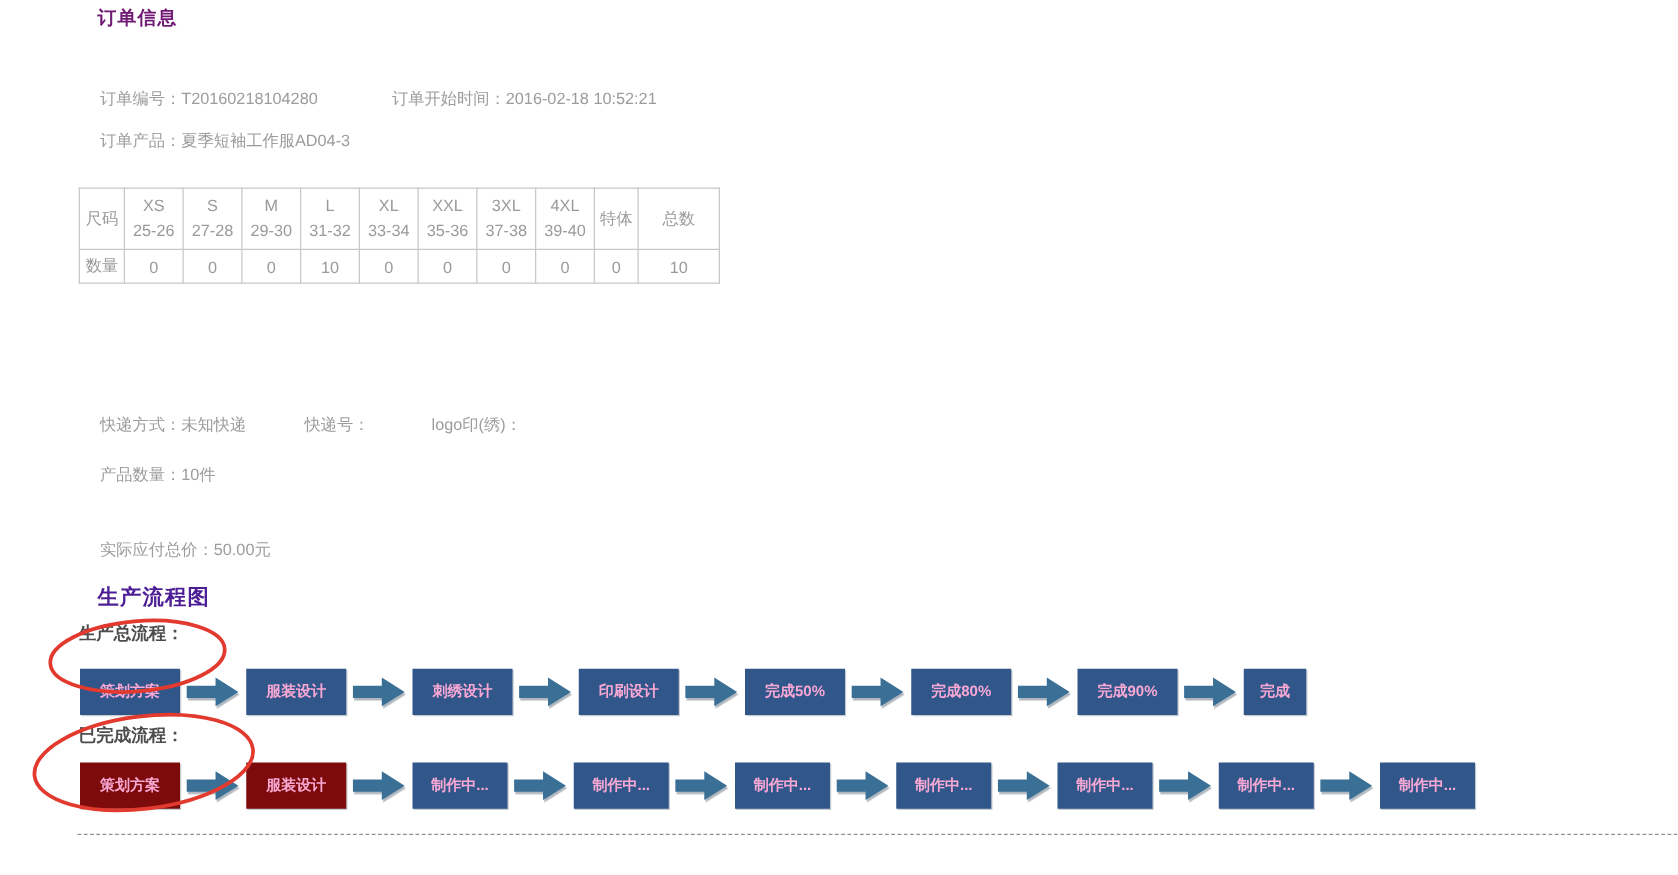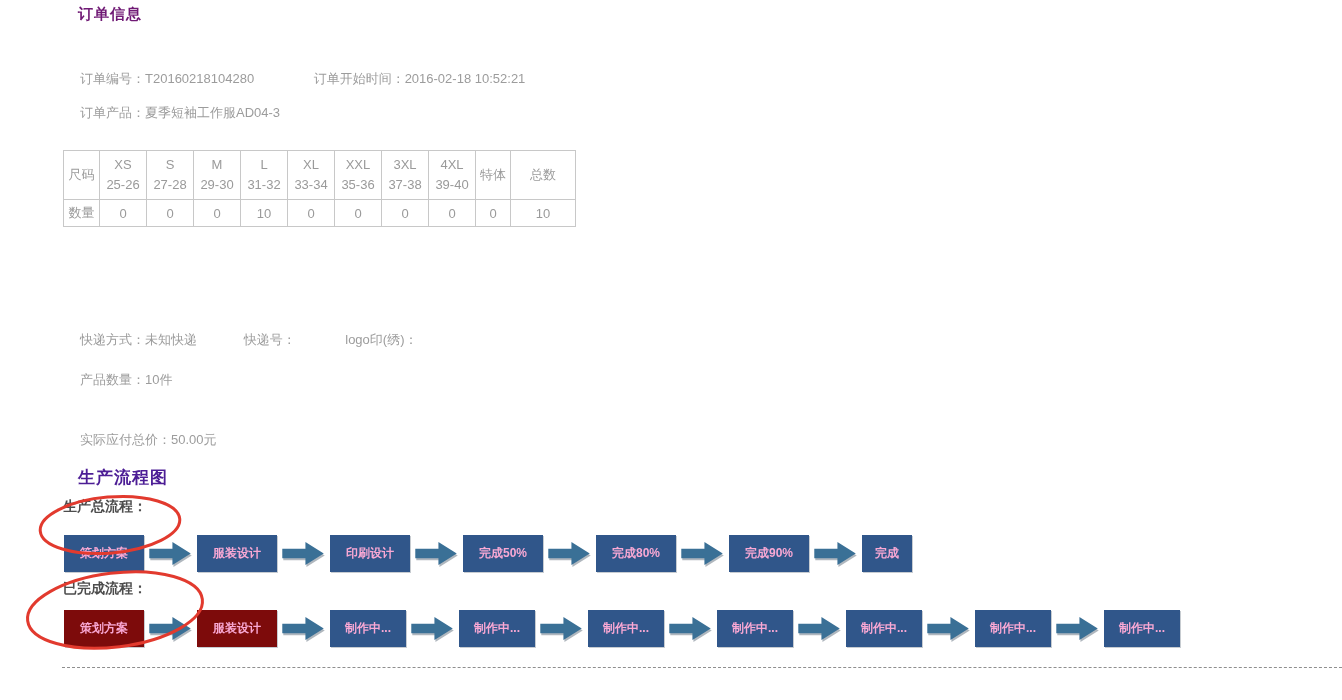--- a/index.html
+++ b/index.html
@@ -138,20 +138,28 @@
       </div>
     <div class="step">
         <div class="box">服装设计</div>
         <div class="arrcell">
           <svg class="arrow" viewBox="0 0 44 28">
             <polygon points="0,9 24,9 24,2 43,14 24,26 24,19 0,19" fill="#3a7096"></polygon>
           </svg>
         </div>
       </div>
     <div class="step">
+        <div class="box">刺绣设计</div>
+        <div class="arrcell">
+          <svg class="arrow" viewBox="0 0 44 28">
+            <polygon points="0,9 24,9 24,2 43,14 24,26 24,19 0,19" fill="#3a7096"></polygon>
+          </svg>
+        </div>
+      </div>
+    <div class="step">
         <div class="box">印刷设计</div>
         <div class="arrcell">
           <svg class="arrow" viewBox="0 0 44 28">
             <polygon points="0,9 24,9 24,2 43,14 24,26 24,19 0,19" fill="#3a7096"></polygon>
           </svg>
         </div>
       </div>
     <div class="step">
         <div class="box">完成50%</div>
         <div class="arrcell">

